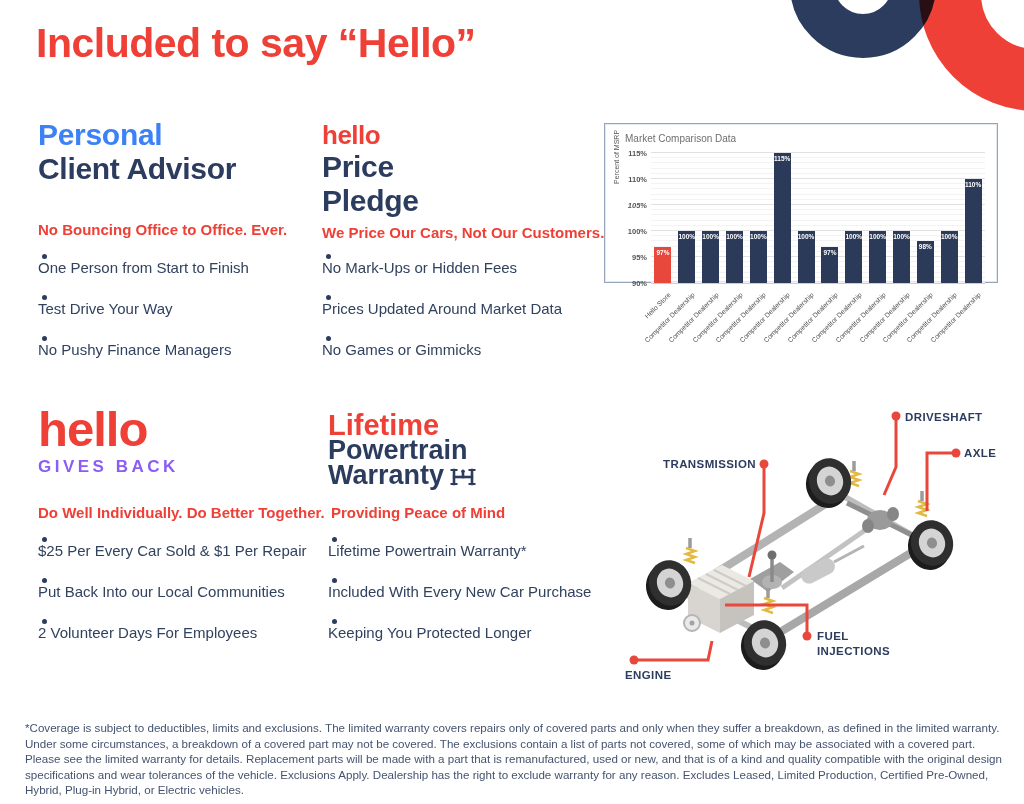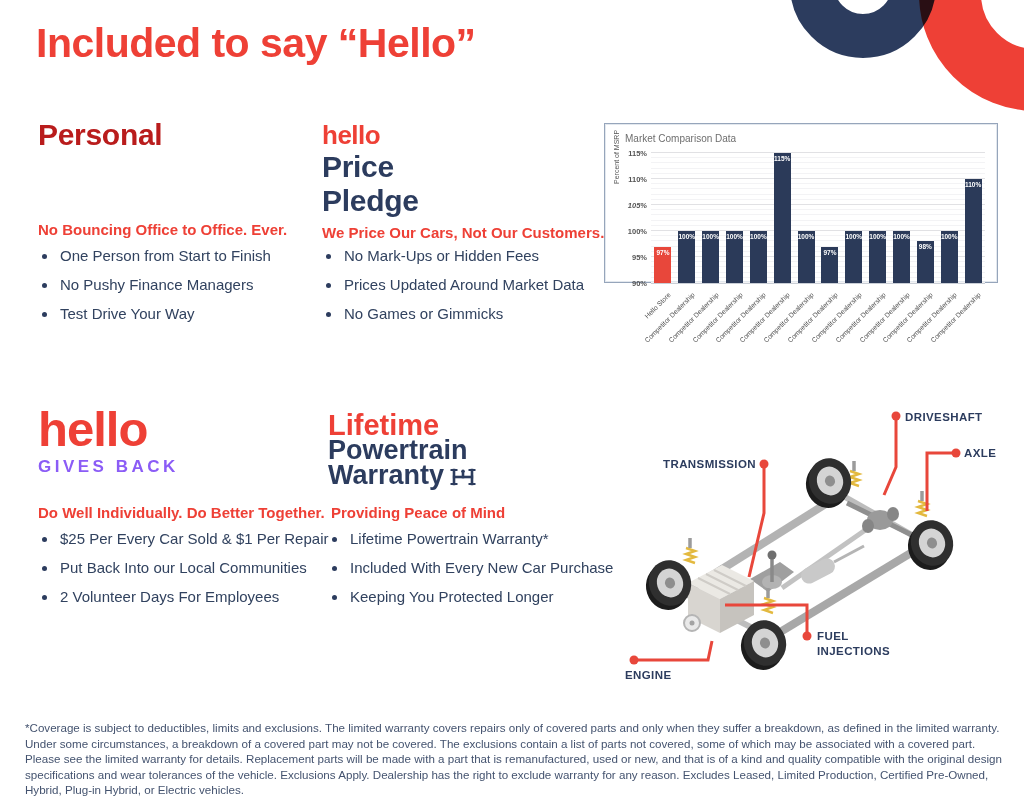--- a/index.html
+++ b/index.html
@@ -12,33 +12,33 @@
 
   
   #main-title {
     left:36px; top:20px; font-size:41px; font-weight:bold; color:#EE4036;
     letter-spacing:-0.5px;
   }
   #rings-svg { right:0; top:0; }
 
   
   .h-big { font-size:30px; font-weight:bold; line-height:34px; color:#2C3C5E; letter-spacing:-0.3px; }
-  .h-big .accent { color:#b91c1c; }
+  .h-big .accent { color:#3b82f6; }
   .h-mid { font-size:27px; font-weight:bold; line-height:25px; color:#2C3C5E; }
   .h-mid .accent { color:#EE4036; font-size:29px; }
   .logo-sm { font-size:26px; font-weight:bold; color:#EE4036; letter-spacing:-0.5px; line-height:30px; }
   .logo-lg { font-size:49px; font-weight:bold; color:#EE4036; letter-spacing:-1px; line-height:46px; }
   .gives-back { font-size:17px; font-weight:bold; color:#8b5cf6; letter-spacing:3.5px; margin-top:5px; }
 
   .subhead { font-size:15px; font-weight:bold; color:#EE4036; }
 
   ul.bullets { list-style:none; }
   ul.bullets li {
     display:flex; align-items:flex-start; margin-bottom:11px;
-    font-size:15px; line-height:18px; color:#31425F;
+    font-size:15px; line-height:18px; color:#31425F;flex-direction:column;
   }
   ul.bullets .dot {
     flex:0 0 auto; width:5px; height:5px; border-radius:50%;
     background:#2C3C5E; margin:7px 13px 0 4px;
   }
 
   
   #chart {
     left:604px; top:123px; width:394px; height:160px;
     background:#fff; border:1px solid #96A5BB; box-shadow:0 0 0 1px #e3e8ee inset;
@@ -89,34 +89,35 @@
     <g style="isolation:isolate">
       <circle cx="863" cy="-15" r="51" fill="none" stroke="#2C3C5E" stroke-width="44" style="mix-blend-mode:multiply"></circle>
       <circle cx="1036" cy="-6" r="86" fill="none" stroke="#EE4036" stroke-width="62" style="mix-blend-mode:multiply"></circle>
     </g>
   </svg>
 
   <div id="main-title" class="abs">Included to say “Hello”</div>
 
   <div class="abs h-big" style="left:38px; top:118px;">
     <div class="accent">Personal</div>
+    <div>Client Advisor</div>
   </div>
   <div class="abs subhead" style="left:38px; top:221px;">No Bouncing Office to Office. Ever.</div>
   <ul class="abs bullets" style="left:38px; top:247px;">
       <li>
         <span class="dot"></span>
         <span>One Person from Start to Finish</span>
       </li>
       <li>
         <span class="dot"></span>
+        <span>Test Drive Your Way</span>
+      </li>
+      <li>
+        <span class="dot"></span>
         <span>No Pushy Finance Managers</span>
-      </li>
-      <li>
-        <span class="dot"></span>
-        <span>Test Drive Your Way</span>
       </li>
     </ul>
 
   <div class="abs" style="left:322px; top:120px;">
     <div class="logo-sm">hello</div>
     <div class="h-big">Price</div>
     <div class="h-big">Pledge</div>
   </div>
   <div class="abs subhead" style="left:322px; top:224px;">We Price Our Cars, Not Our Customers.</div>
   <ul class="abs bullets" style="left:322px; top:247px;">

